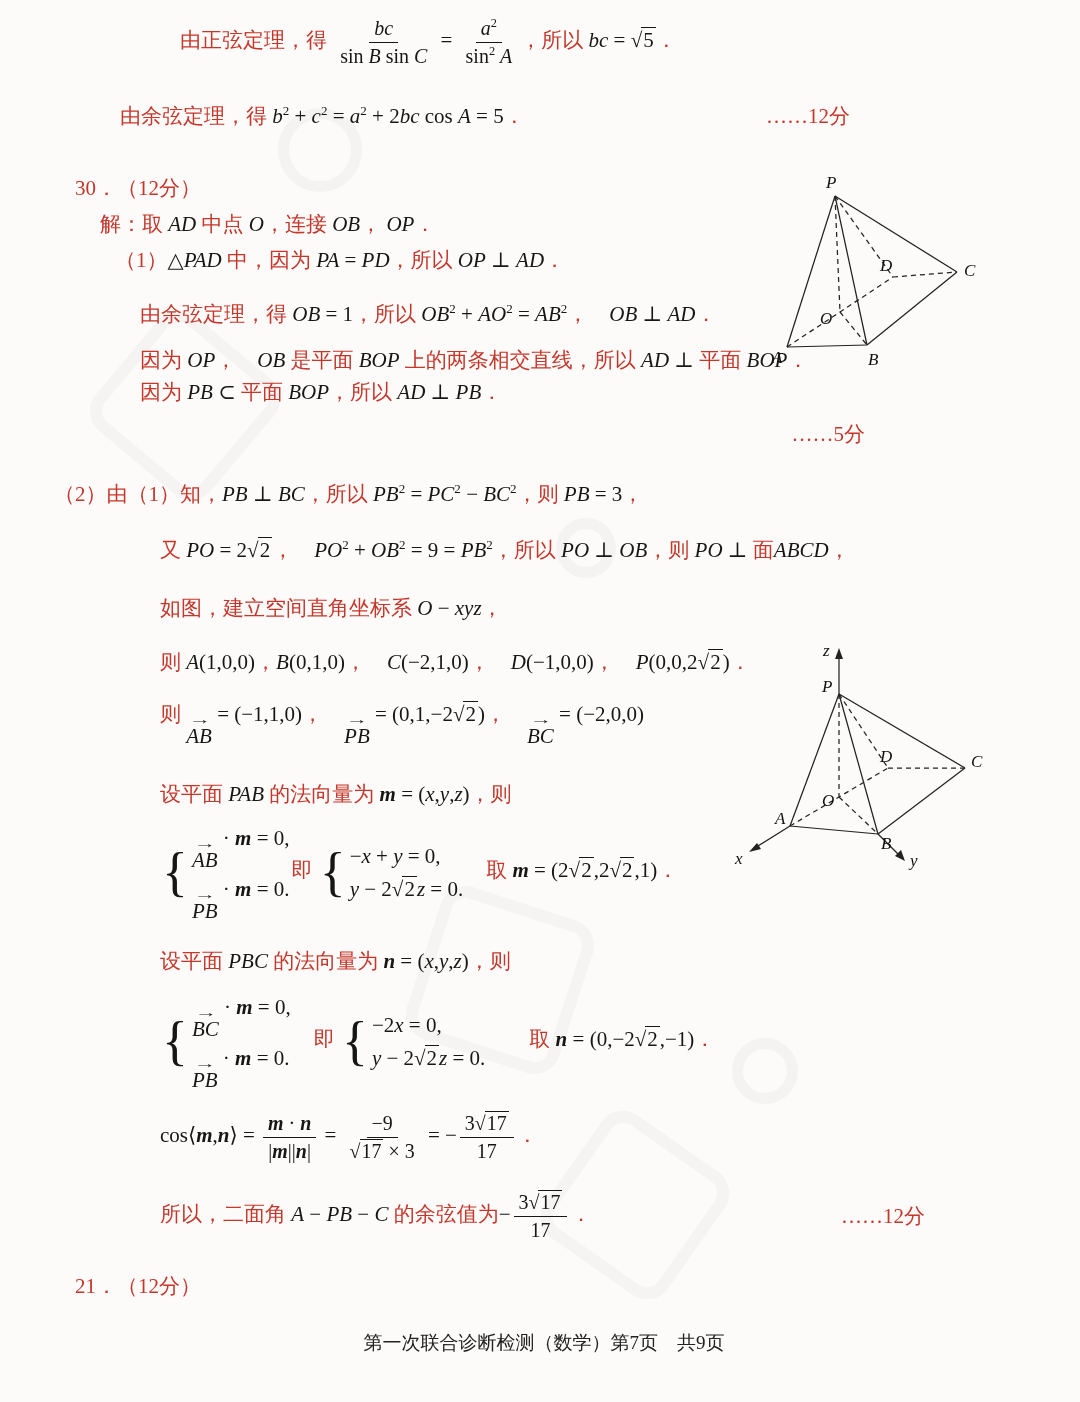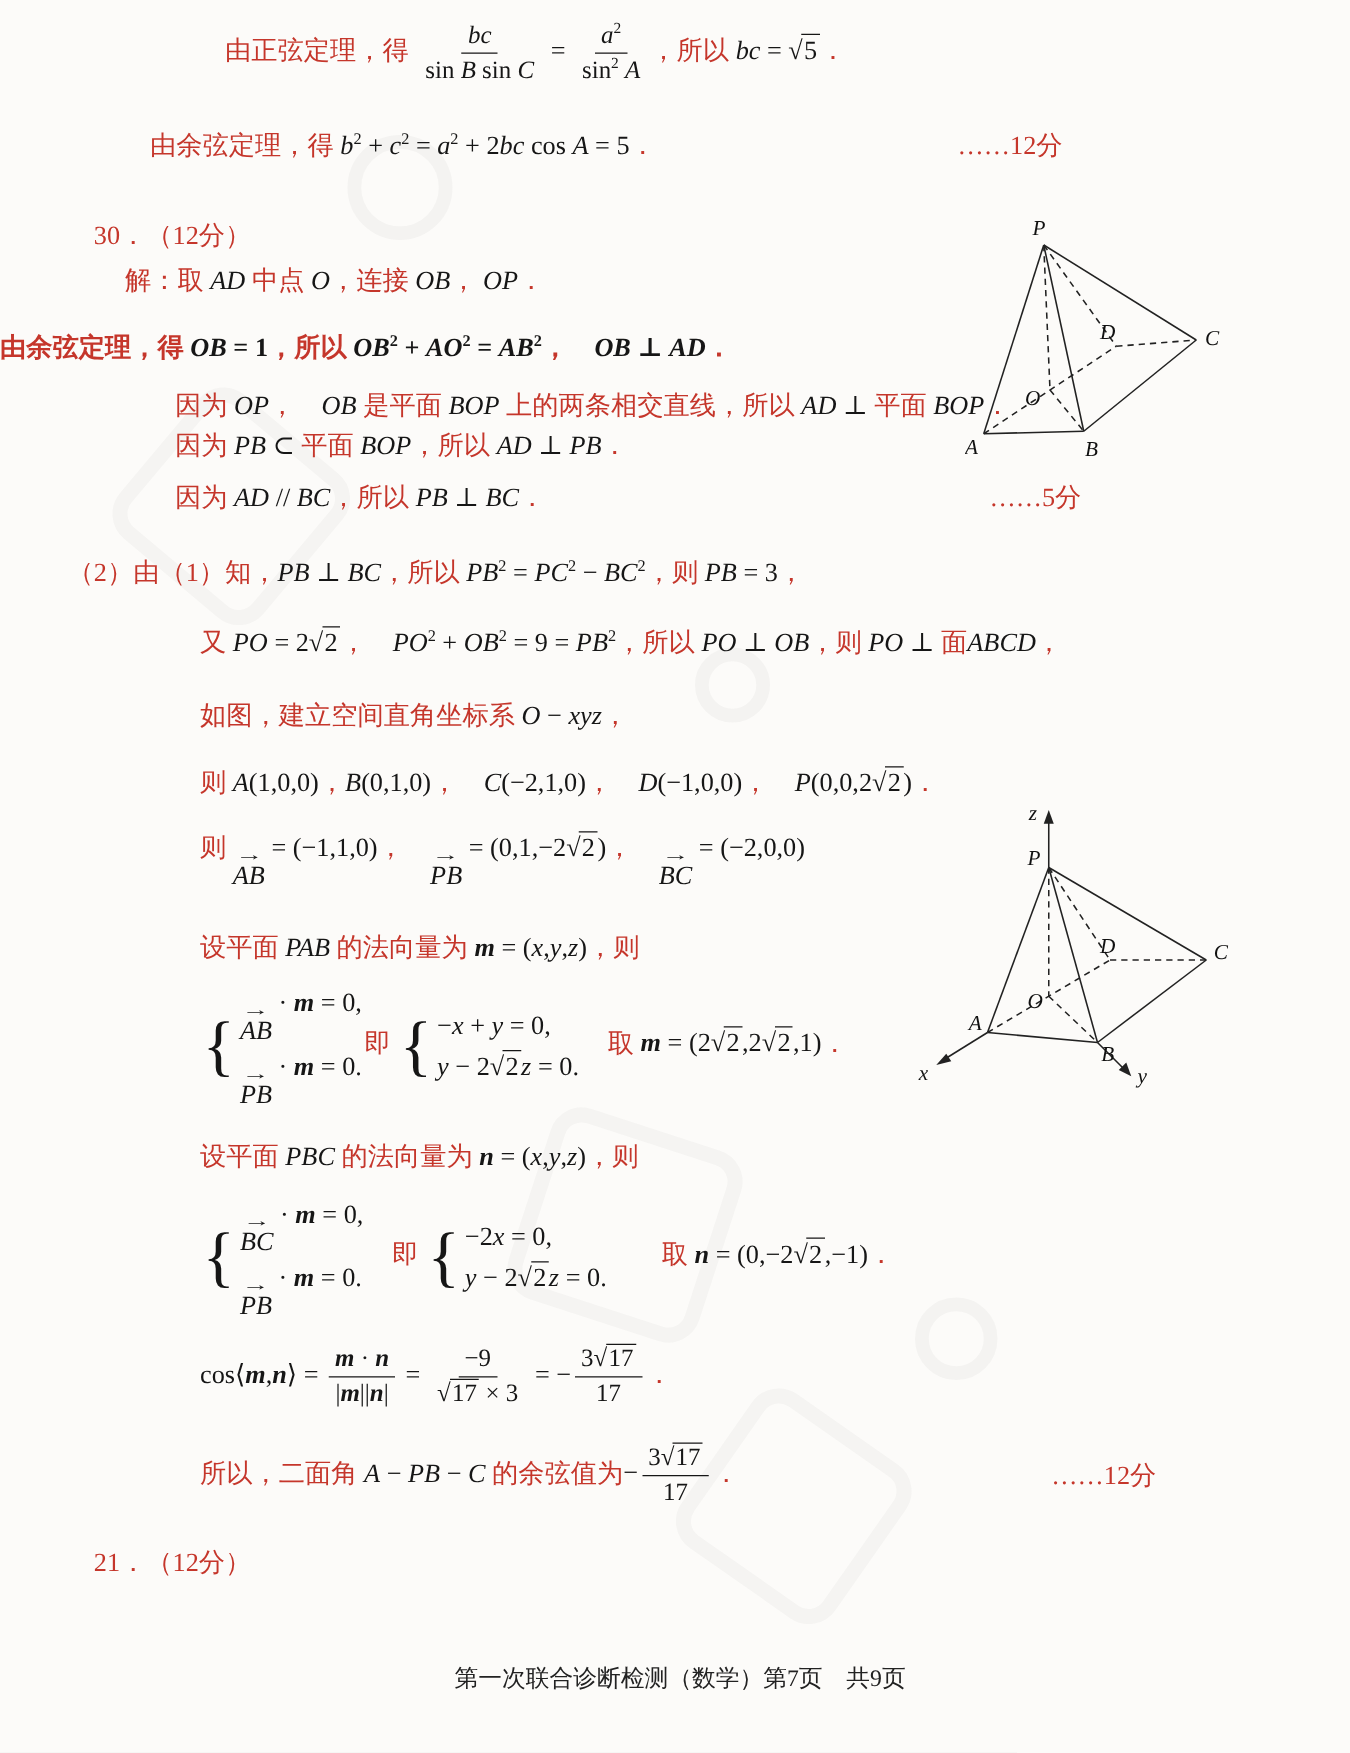--- a/index.html
+++ b/index.html
@@ -117,31 +117,33 @@
       <div class="line" style="padding-left: 120px; margin-top: 32px;">
         <span class="line-body">由余弦定理，得<m> <i>b</i><sup>2</sup> + <i>c</i><sup>2</sup> = <i>a</i><sup>2</sup> + 2<i>bc</i> cos <i>A</i> = 5</m>．</span>
         <span class="score" style="margin-right: 230px;">……12分</span>
       </div>
       <div class="line" style="padding-left: 75px; margin-top: 42px;">
         <span class="line-body">30．（12分）</span>
       </div>
       <div class="line" style="padding-left: 100px; margin-top: 6px;">
         <span class="line-body">解：取<m> <i>AD</i> </m>中点<m> <i>O</i></m>，连接<m> <i>OB</i></m>，<m> <i>OP</i></m>．</span>
       </div>
-      <div class="line" style="margin-top: 24px; font-weight: bold;">
+      <div class="line" style="padding-left: 115px; margin-top: 6px;">
+        <span class="line-body">（1）<m>△<i>PAD</i> </m>中，因为<m> <i>PA</i> = <i>PD</i></m>，所以<m> <i>OP</i> ⊥ <i>AD</i></m>．</span>
+      </div>
+      <div class="line" style="padding-left: 140px; margin-top: 24px;">
         <span class="line-body">由余弦定理，得<m> <i>OB</i> = 1</m>，所以<m> <i>OB</i><sup>2</sup> + <i>AO</i><sup>2</sup> = <i>AB</i><sup>2</sup></m>，　<m><i>OB</i> ⊥ <i>AD</i></m>．</span>
       </div>
       <div class="line" style="padding-left: 140px; margin-top: 16px;">
         <span class="line-body">因为<m> <i>OP</i></m>，　<m><i>OB</i> </m>是平面<m> <i>BOP</i> </m>上的两条相交直线，所以<m> <i>AD</i> ⊥ </m>平面<m> <i>BOP</i></m>．</span>
       </div>
       <div class="line" style="padding-left: 140px; margin-top: 2px;">
         <span class="line-body">因为<m> <i>PB</i> ⊂ </m>平面<m> <i>BOP</i></m>，所以<m> <i>AD</i> ⊥ <i>PB</i></m>．</span>
       </div>
       <div class="line" style="padding-left: 140px; margin-top: 12px;">
-        <span class="line-body">因为<m> <i>AD</i> // <i>BC</i></m>，所以<m> <i>PB</i> ⊥ <i>BC</i></m>．</span>
         <span class="score" style="margin-right: 215px;">……5分</span>
       </div>
       <div class="line" style="padding-left: 54px; margin-top: 30px; text-align: right;">
         <span class="line-body">（2）由（1）知，<m><i>PB</i> ⊥ <i>BC</i></m>，所以<m> <i>PB</i><sup>2</sup> = <i>PC</i><sup>2</sup> − <i>BC</i><sup>2</sup></m>，则<m> <i>PB</i> = 3</m>，</span>
       </div>
       <div class="line" style="padding-left: 160px; margin-top: 26px;">
         <span class="line-body">又<m> <i>PO</i> = 2<span class="sq">√<span class="rd">2</span></span></m>，　<m><i>PO</i><sup>2</sup> + <i>OB</i><sup>2</sup> = 9 = <i>PB</i><sup>2</sup></m>，所以<m> <i>PO</i> ⊥ <i>OB</i></m>，则<m> <i>PO</i> ⊥ </m>面<m><i>ABCD</i></m>，</span>
       </div>
       <div class="line" style="padding-left: 160px; margin-top: 28px;">
         <span class="line-body">如图，建立空间直角坐标系<m> <i>O</i> − <i>xyz</i></m>，</span>

